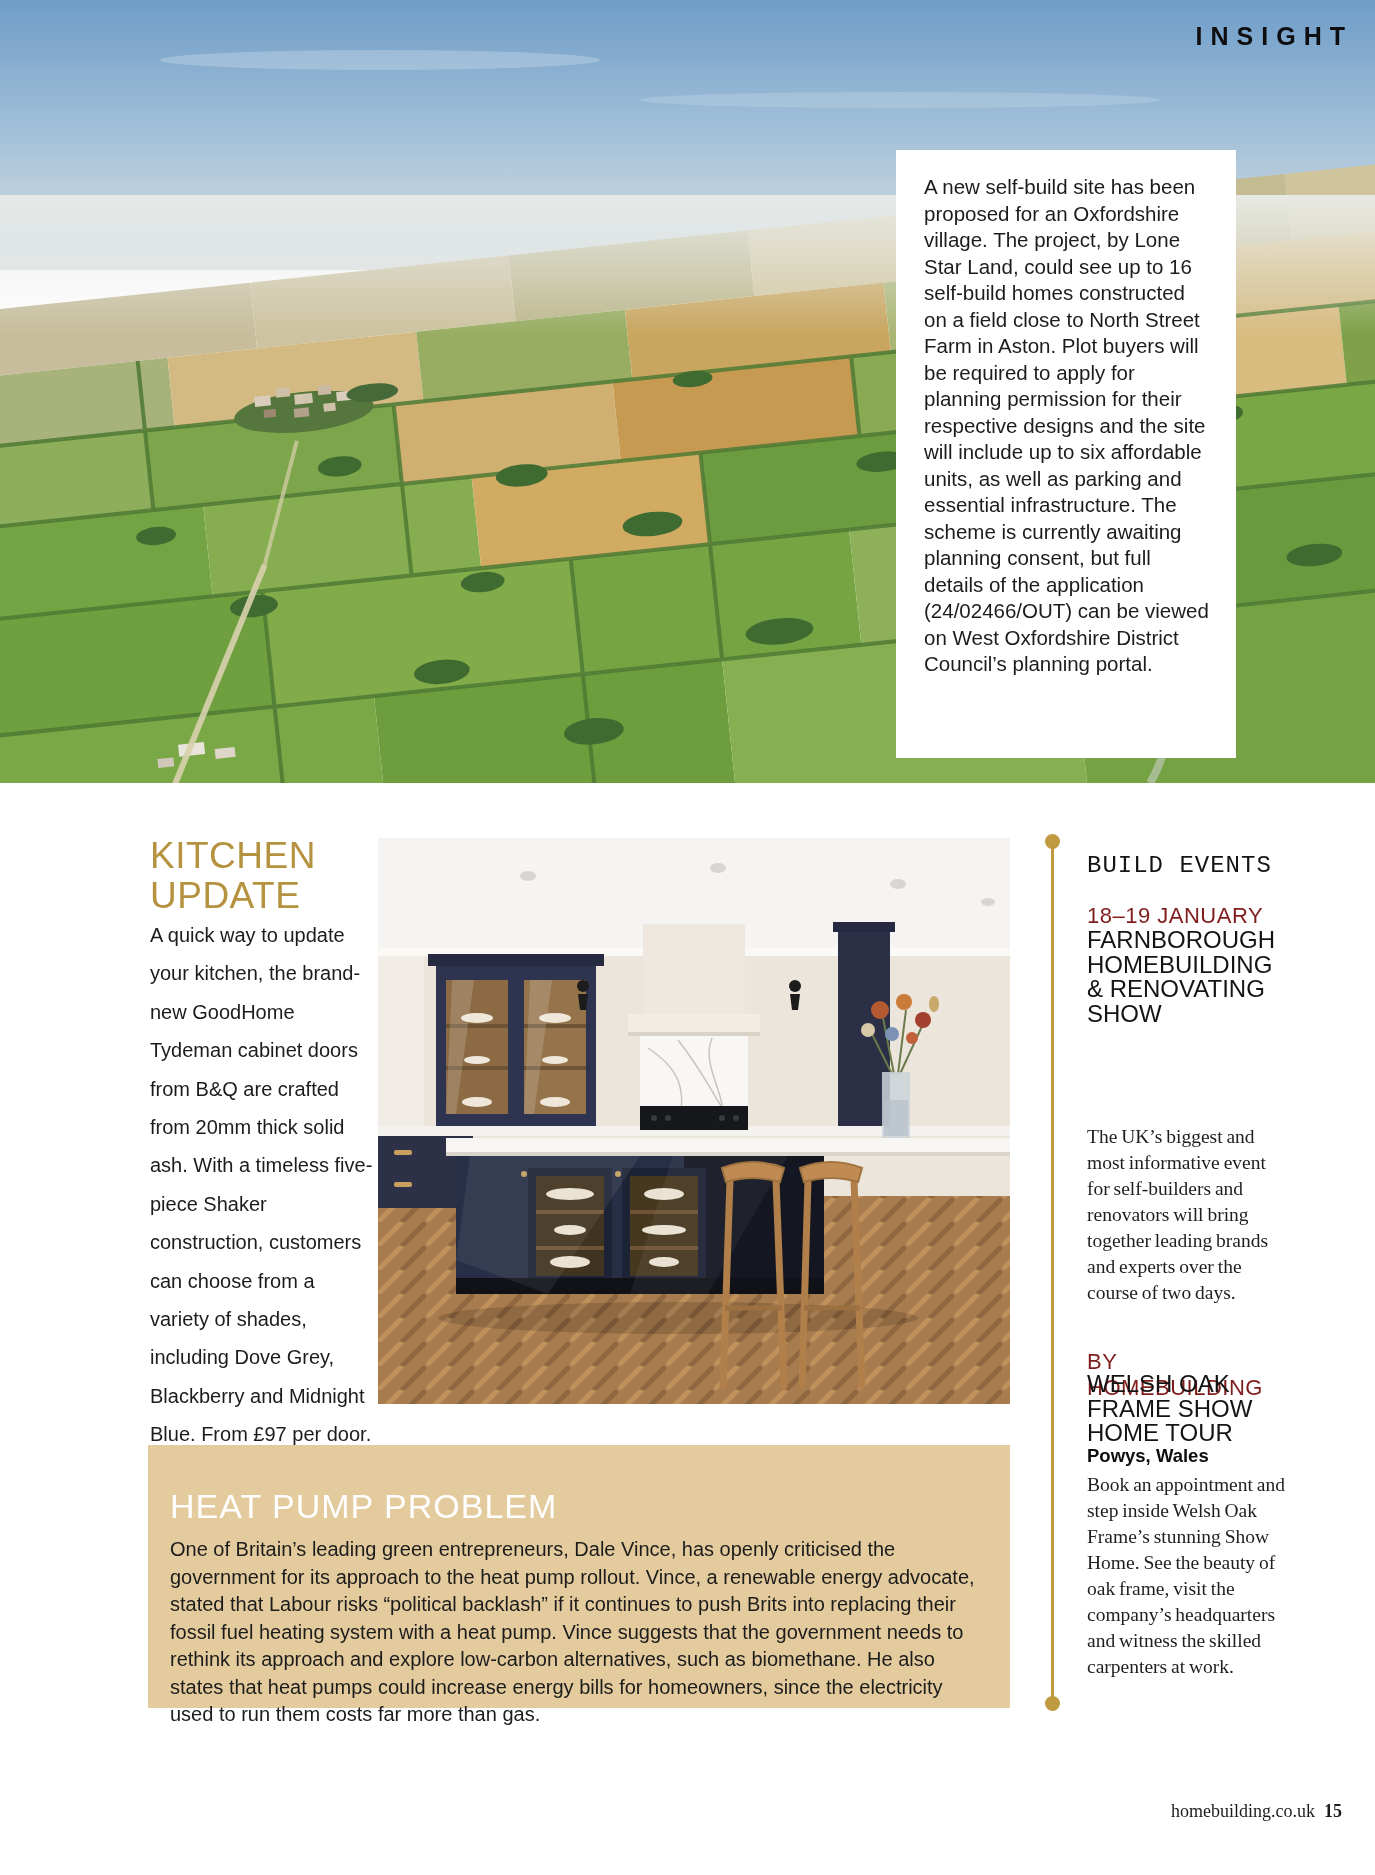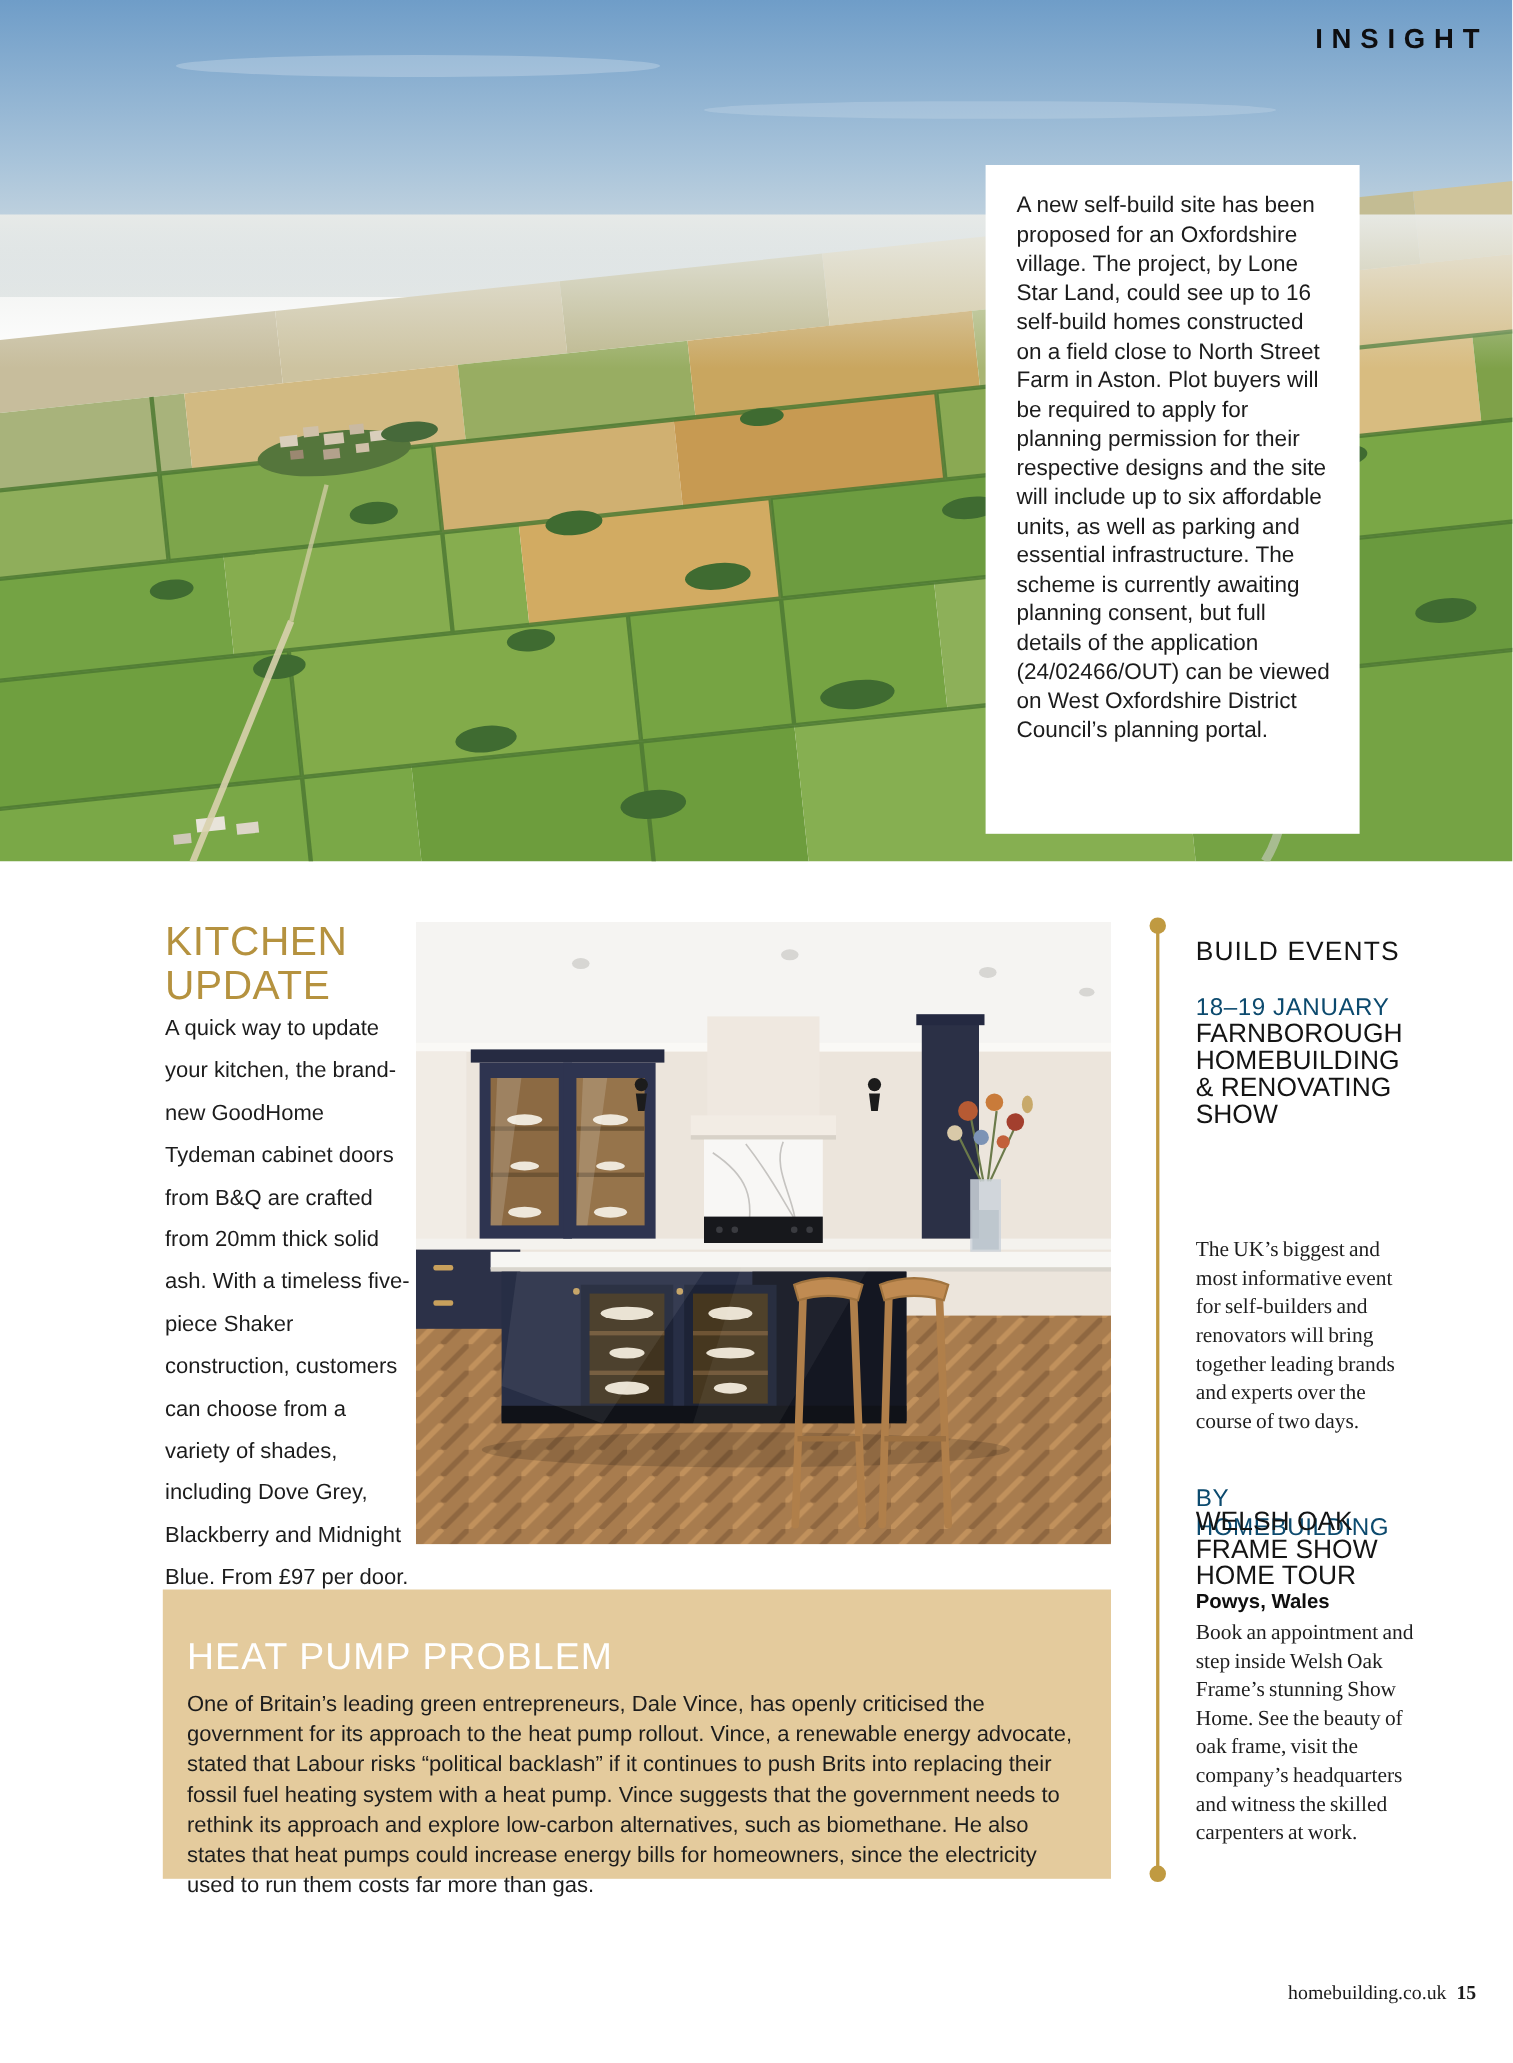--- a/index.html
+++ b/index.html
@@ -21,21 +21,21 @@
   .ku-body{position:absolute;left:150px;top:916px;width:228px;font-size:20px;line-height:38.4px;}
   
   .kitchen{position:absolute;left:378px;top:838px;width:632px;height:566px;overflow:hidden;}
   .kitchen svg{display:block;width:100%;height:100%;}
   
   .rule-line{position:absolute;left:1051px;top:841px;width:3px;height:862px;background:#c09a41;}
   .rule-dot{position:absolute;width:15px;height:15px;border-radius:50%;background:#c09a41;left:1045px;}
   .rule-dot.top{top:834px;} .rule-dot.bottom{top:1696px;}
   .ev{position:absolute;left:1087px;width:198px;}
   .ev-heading{top:852px;font-size:24px;letter-spacing:1px;color:#141414;}
-  .ev-date{font-size:22px;color:#0c4a6e;letter-spacing:.5px;}
+  .ev-date{font-size:22px;color:#7f1d1d;letter-spacing:.5px;}
   .ev-date.e1{top:903px;} .ev-date.e2{top:1349px;}
   .ev-title{font-size:24px;line-height:24.5px;color:#141414;}
   .ev-title.e1{top:928px;} .ev-title.e2{top:1372px;}
   .ev-venue{font-size:18.5px;line-height:23px;font-weight:bold;color:#0e0e0e;}
   .ev-venue.e1{top:1028px;} .ev-venue.e2{top:1444px;}
   .ev-desc{font-family:"Liberation Serif",serif;font-size:19.5px;line-height:26px;color:#1e1e1e;
            word-spacing:-1px;}
   .ev-desc.e1{top:1124px;} .ev-desc.e2{top:1472px;}
   
   .hp-card{position:absolute;left:148px;top:1445px;width:862px;height:263px;background:#e4cb9d;
@@ -316,21 +316,21 @@
         <path d="M344 330 q31 -12 62 0 l-4 14 q-27 -8 -54 0 Z"></path>
         <path d="M422 330 q31 -12 62 0 l-4 14 q-27 -8 -54 0 Z"></path>
       </g>
     </svg>
   </figure>
 
   <div class="rule-dot top"></div>
   <div class="rule-line"></div>
   <div class="rule-dot bottom"></div>
 
-  <div class="ev ev-heading" style="position:absolute;">BUILD EVENTS</div>
+  <div class="ev ev-heading" style="position:absolute;font-family:Liberation Mono, monospace;">BUILD EVENTS</div>
 
   <div class="ev ev-date e1" style="position:absolute;">18–19 JANUARY</div>
   <div class="ev ev-title e1" style="position:absolute;">FARNBOROUGH HOMEBUILDING &amp; RENOVATING SHOW</div>
   <div class="ev ev-desc e1" style="position:absolute;">The UK’s biggest and most informative event for self-builders and renovators will bring together leading brands and experts over the course of two days.</div>
 
   <div class="ev ev-date e2" style="position:absolute;">BY HOMEBUILDING</div>
   <div class="ev ev-title e2" style="position:absolute;">WELSH OAK FRAME SHOW HOME TOUR</div>
   <div class="ev ev-venue e2" style="position:absolute;">Powys, Wales</div>
   <div class="ev ev-desc e2" style="position:absolute;">Book an appointment and step inside Welsh Oak Frame’s stunning Show Home. See the beauty of oak frame, visit the company’s headquarters and witness the skilled carpenters at work.</div>
 

